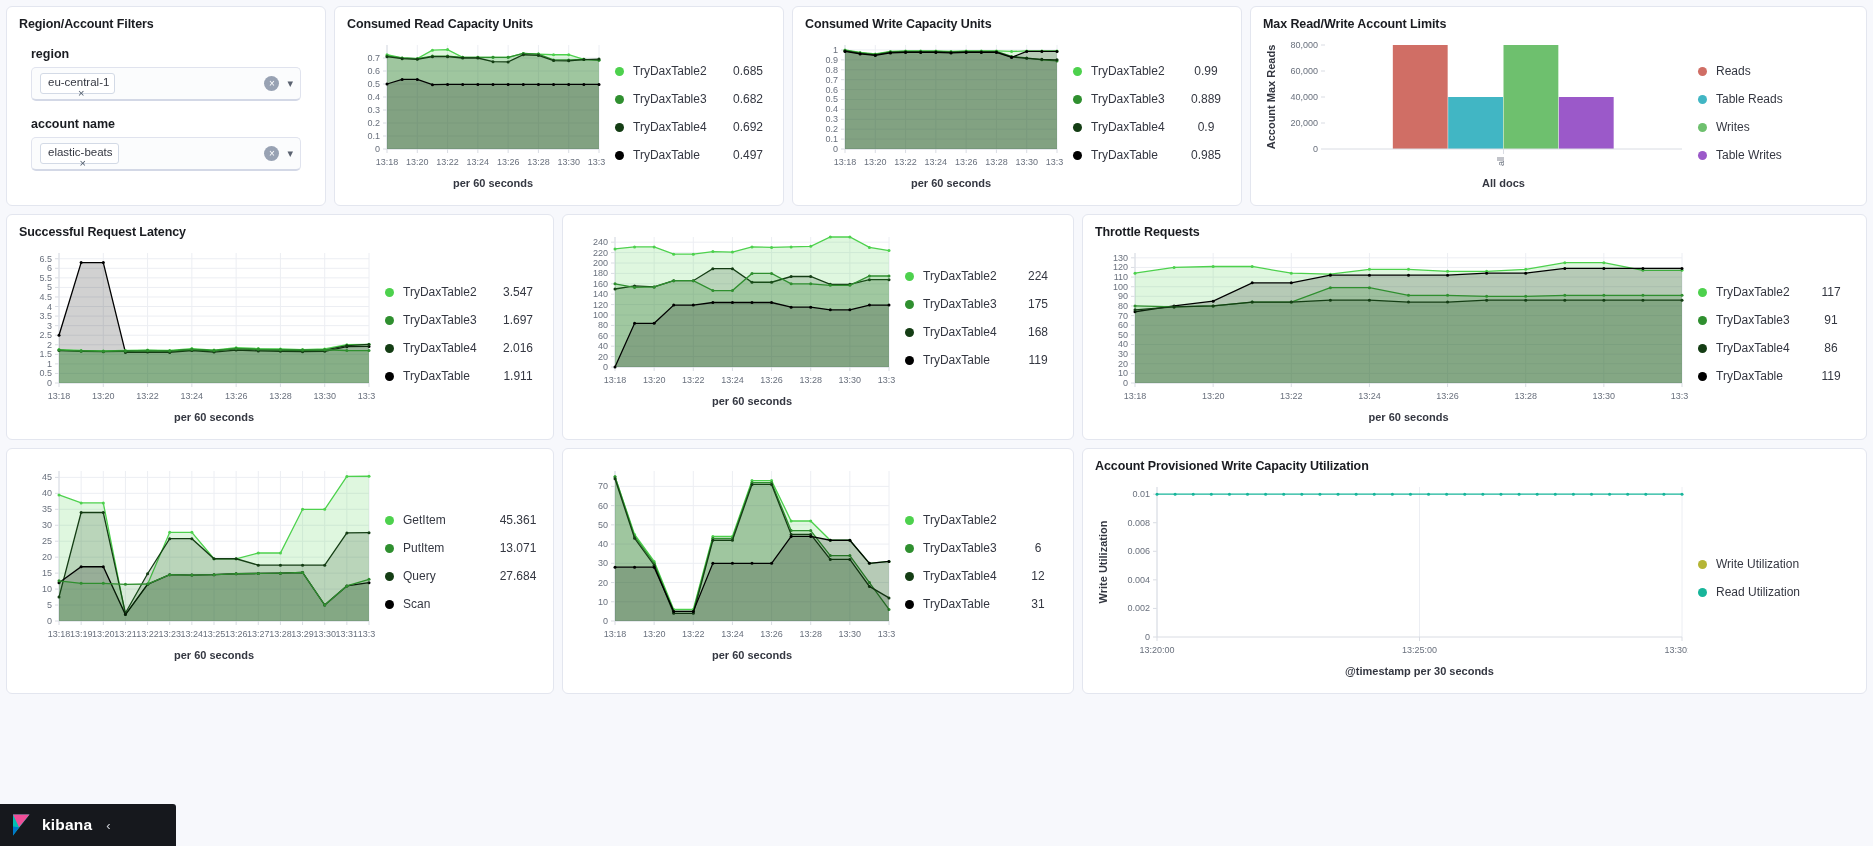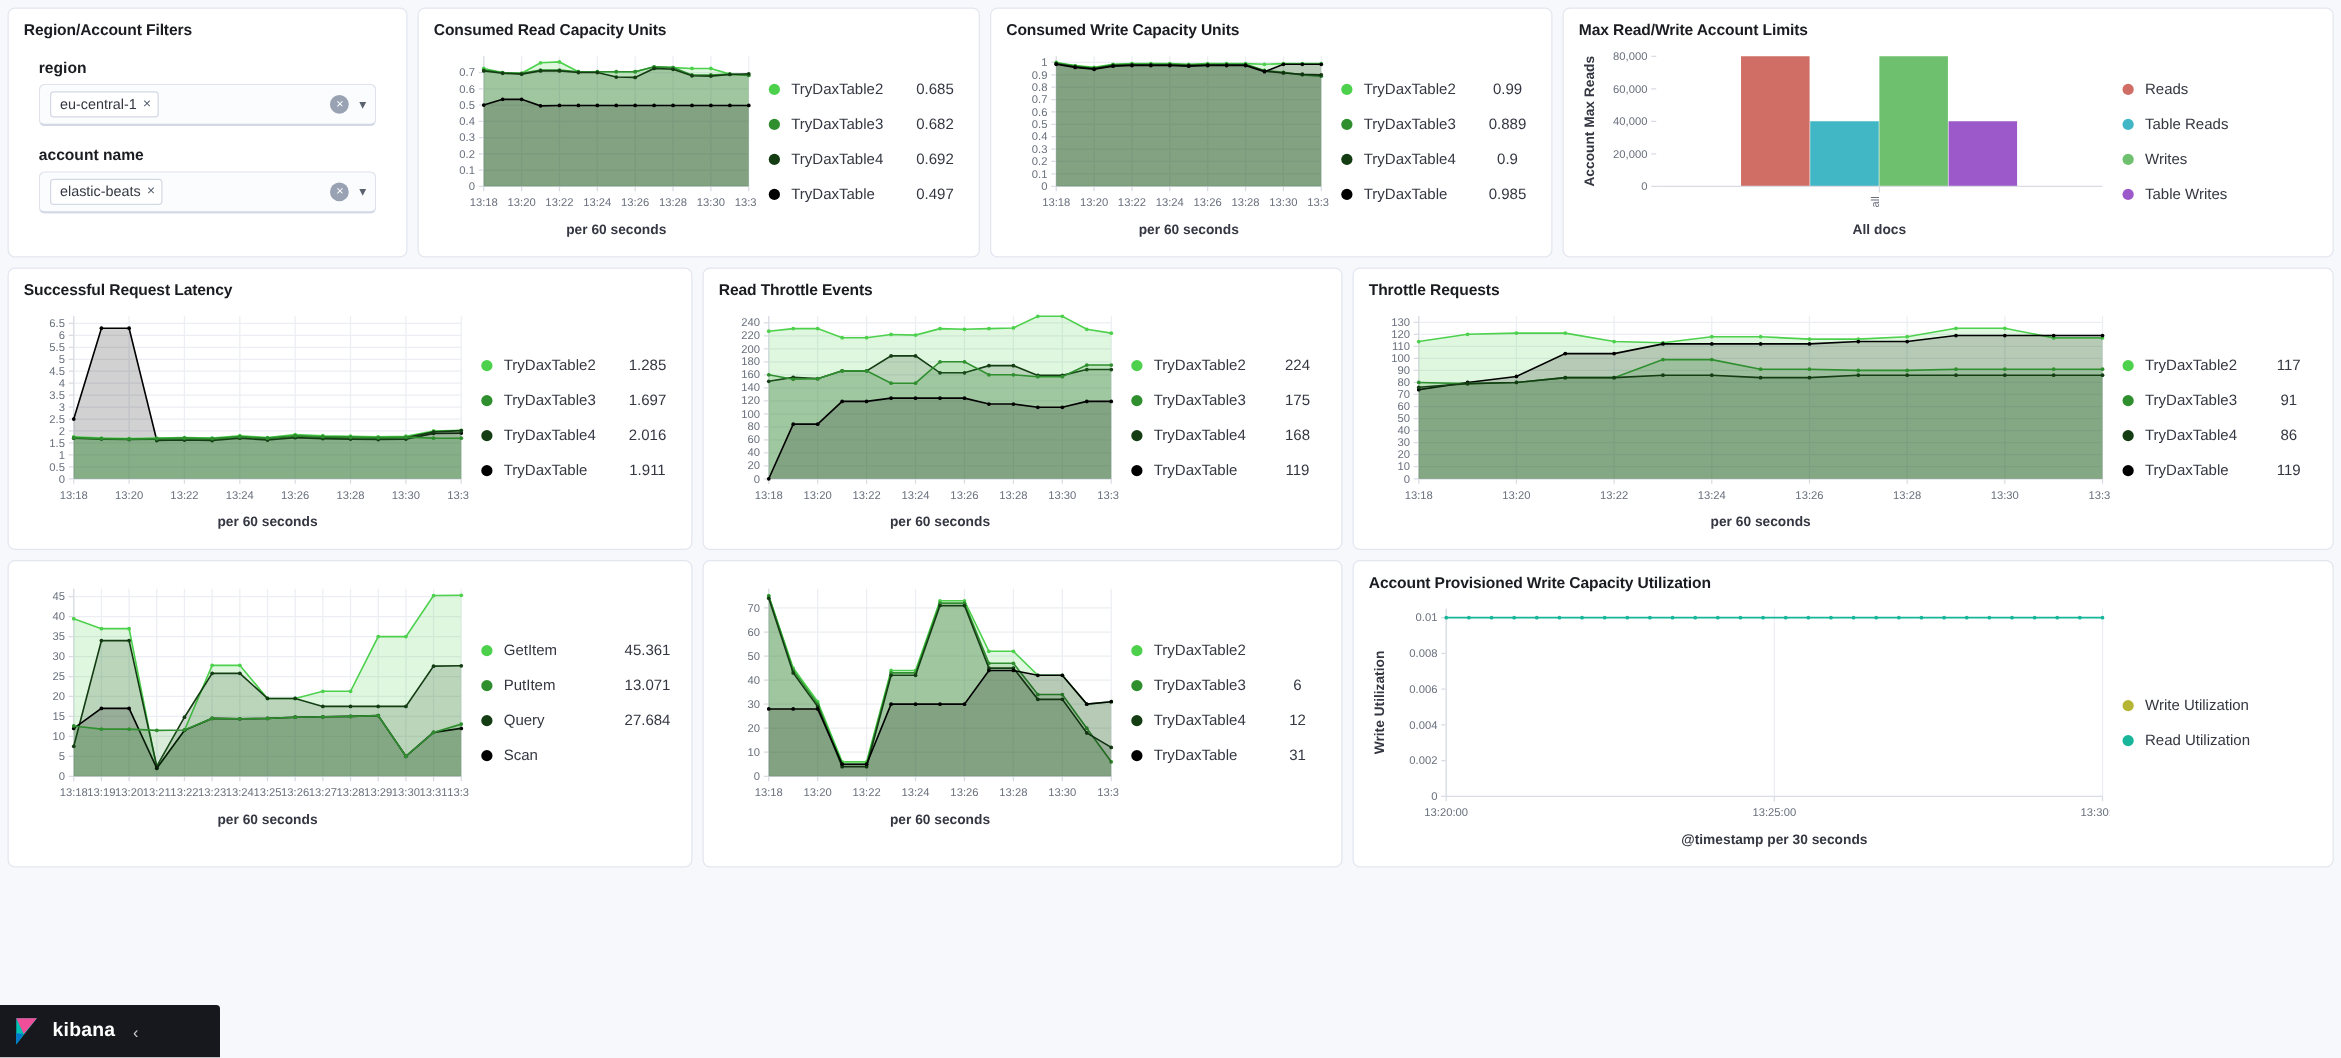--- a/index.html
+++ b/index.html
@@ -67,20 +67,21 @@
   }
   .pill {
     display: inline-flex; align-items: center;
     border: 1px solid #d3dae6;
     border-radius: 3px;
     background: #fff;
     font-size: 11.5px;
     color: #343741;
     padding: 2px 5px 2px 7px;
     height: 21px;
+    flex-direction: column;
   }
   .pill-x { margin-left: 5px; font-size: 11px; color: #4f5b6b; cursor: pointer; line-height: 1; }
   .combo-right { position: absolute; right: 7px; display: flex; align-items: center; gap: 8px; }
   .clear-btn {
     width: 15px; height: 15px; border-radius: 50%;
     background: #98a2b3; color: #fff;
     font-size: 10px; line-height: 15px; text-align: center;
     cursor: pointer;
   }
   .chev { color: #5a6270; font-size: 11px; }
@@ -648,42 +649,41 @@
               <circle cx="305.7142857142857" cy="108.73529411764706" r="1.5" fill="#2f8f2f"></circle>
               <circle cx="327.8571428571429" cy="109.5" r="1.5" fill="#2f8f2f"></circle>
               <circle cx="350" cy="109.55735294117648" r="1.5" fill="#2f8f2f"></circle>
               <text x="195" y="180" text-anchor="middle" class="axttl">per 60 seconds</text>
             </svg>
           </div>
         <div class="legend">
             <div class="legend-item">
               <span class="dot" style="background: rgb(77, 209, 77);"></span>
               <span class="lg-label">TryDaxTable2</span>
-              <span class="lg-val">1.285</span>
+              <span class="lg-val">3.547</span>
             </div>
             <div class="legend-item">
               <span class="dot" style="background: rgb(47, 143, 47);"></span>
               <span class="lg-label">TryDaxTable3</span>
               <span class="lg-val">1.697</span>
             </div>
             <div class="legend-item">
               <span class="dot" style="background: rgb(20, 61, 20);"></span>
               <span class="lg-label">TryDaxTable4</span>
               <span class="lg-val">2.016</span>
             </div>
             <div class="legend-item">
               <span class="dot" style="background: rgb(0, 0, 0);"></span>
               <span class="lg-label">TryDaxTable</span>
               <span class="lg-val">1.911</span>
             </div>
           </div>
       </div>
     </div>
     <div class="panel" style="width:512px;height:226px">
-      <div class="panel-title">Read Throttle Events</div>
       <div class="panel-body">
         <div class="viz">
             <svg width="320" height="186">
               <line x1="40" y1="142" x2="314" y2="142" class="gridl"></line>
               <line x1="36" y1="142" x2="40" y2="142" class="axisl"></line>
               <text x="33" y="145" text-anchor="end" class="tickt">0</text>
               <line x1="40" y1="131.6" x2="314" y2="131.6" class="gridl"></line>
               <line x1="36" y1="131.6" x2="40" y2="131.6" class="axisl"></line>
               <text x="33" y="134.6" text-anchor="end" class="tickt">20</text>
               <line x1="40" y1="121.2" x2="314" y2="121.2" class="gridl"></line>

